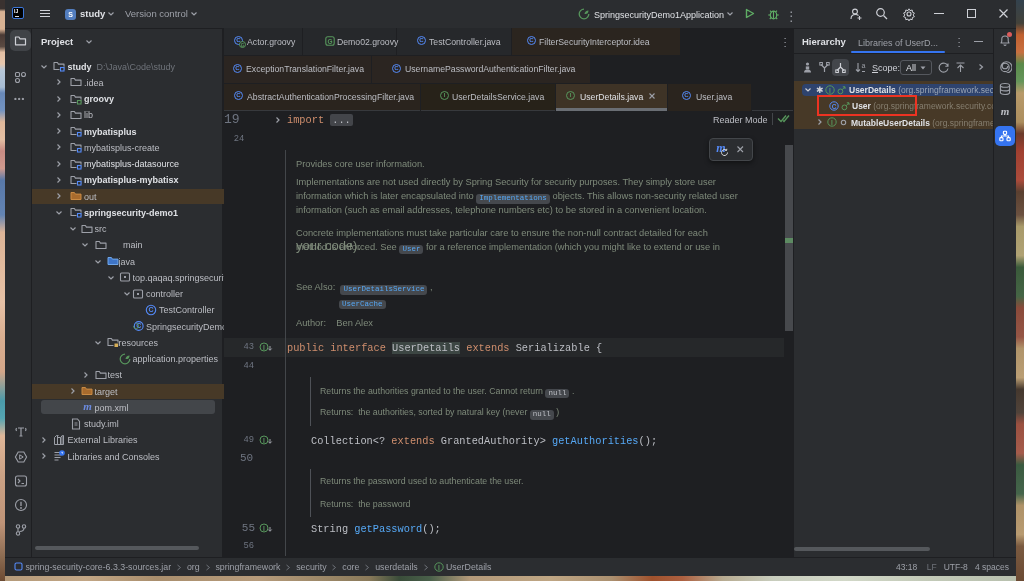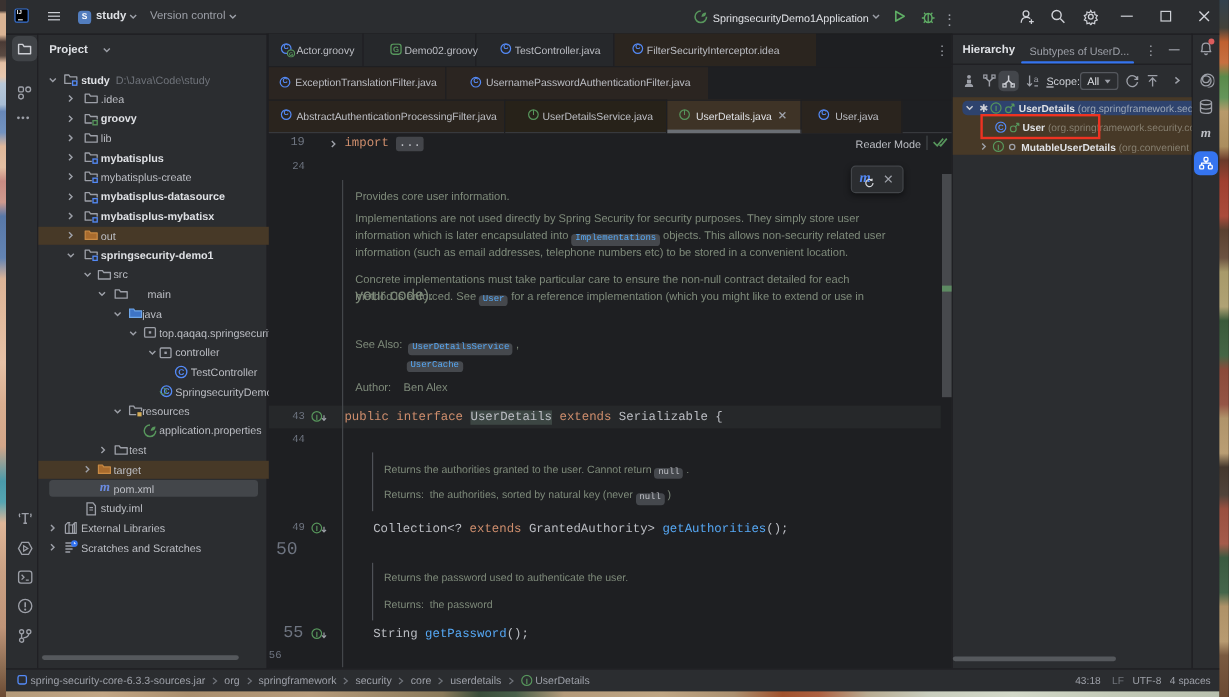--- a/index.html
+++ b/index.html
@@ -169,21 +169,21 @@
   </svg>
 <div class="a t" style="left:84px;top:142.75px;font:9px/10px 'Liberation Sans';color:#BCBEC4;max-width:140px;overflow:hidden"><span>mybatisplus-create</span></div>
 <svg class="a" style="left:56px;top:159.5px" width="6" height="8">
     <polyline points="1.5,1.5 4,4 1.5,6.5" fill="none" stroke="#9DA0A8" stroke-width="1.2"></polyline>
   </svg>
 <svg class="a" style="left:70px;top:157.5px" width="12" height="12" viewBox="0 0 12 12">
     <path d="M1 2.5 h3.4 l1 1.6 h5.6 v5.4 h-10 z" fill="none" stroke="#9DA0A8" stroke-width="1.1" stroke-linejoin="round"></path>
     <rect x="6.5" y="6.5" width="5" height="5" fill="#2B2D30"></rect>
     <rect x="7.5" y="7.5" width="3.5" height="3.5" fill="none" stroke="#548AF7" stroke-width="1.1"></rect>
   </svg>
-<div class="a t" style="left:84px;top:159px;font:9px/10px 'Liberation Sans';color:#BCBEC4;max-width:140px;overflow:hidden"><span style="font-weight:bold;color:#DFE1E5">mybatisplus-datasource</span></div>
+<div class="a t" style="left:84px;top:159px;font:9px/10px 'Liberation Sans';color:#BCBEC4;max-width:140px;overflow:hidden"><span style="font-weight:normal;color:#DFE1E5">mybatisplus-datasource</span></div>
 <svg class="a" style="left:56px;top:175.75px" width="6" height="8">
     <polyline points="1.5,1.5 4,4 1.5,6.5" fill="none" stroke="#9DA0A8" stroke-width="1.2"></polyline>
   </svg>
 <svg class="a" style="left:70px;top:173.75px" width="12" height="12" viewBox="0 0 12 12">
     <path d="M1 2.5 h3.4 l1 1.6 h5.6 v5.4 h-10 z" fill="none" stroke="#9DA0A8" stroke-width="1.1" stroke-linejoin="round"></path>
     <rect x="6.5" y="6.5" width="5" height="5" fill="#2B2D30"></rect>
     <rect x="7.5" y="7.5" width="3.5" height="3.5" fill="none" stroke="#548AF7" stroke-width="1.1"></rect>
   </svg>
 <div class="a t" style="left:84px;top:175.25px;font:9px/10px 'Liberation Sans';color:#BCBEC4;max-width:140px;overflow:hidden"><span style="font-weight:bold;color:#DFE1E5">mybatisplus-mybatisx</span></div>
 <div class="a" style="left:32px;top:188.5px;width:192px;height:15px;background:#473927"></div>
@@ -296,21 +296,21 @@
   </svg>
 <div class="a t" style="left:67.5px;top:435.25px;font:9px/10px 'Liberation Sans';color:#BCBEC4;max-width:156.5px;overflow:hidden"><span>External Libraries</span></div>
 <svg class="a" style="left:41px;top:452px" width="6" height="8">
     <polyline points="1.5,1.5 4,4 1.5,6.5" fill="none" stroke="#9DA0A8" stroke-width="1.2"></polyline>
   </svg>
 <svg class="a" style="left:53px;top:450px" width="12" height="12" viewBox="0 0 12 12">
     <path d="M1.5 2.5 h6 M1.5 5 h7 M1.5 7.5 h6 M1.5 10 h4" stroke="#9DA0A8" stroke-width="1.2"></path>
     <circle cx="9" cy="3" r="2.8" fill="#3574F0"></circle>
     <path d="M9 1.8 V3 h1" fill="none" stroke="#fff" stroke-width="0.8"></path>
   </svg>
-<div class="a t" style="left:67.5px;top:451.5px;font:9px/10px 'Liberation Sans';color:#BCBEC4;max-width:156.5px;overflow:hidden"><span>Scratches and Scratches</span></div>
+<div class="a t" style="left:67.5px;top:451.5px;font:9px/10px 'Liberation Sans';color:#BCBEC4;max-width:156.5px;overflow:hidden"><span>Libraries and Consoles</span></div>
 <div class="a" style="left:35px;top:546px;width:164px;height:4px;background:#55585C;border-radius:2px"></div>
 
 <div class="a" style="left:224px;top:28px;width:456px;height:27px;background:#26282B"></div>
 <div class="a" style="left:512px;top:28px;width:168px;height:27px;background:#2B251F"></div>
 <div class="a" style="left:224px;top:55px;width:366px;height:28px;background:#2B2521"></div>
 <div class="a" style="left:224px;top:83px;width:197px;height:28px;background:#2A241E"></div>
 <div class="a" style="left:421px;top:83px;width:135px;height:28px;background:#272219"></div>
 <div class="a" style="left:556px;top:83px;width:112px;height:28px;background:#3E3326"></div>
 <div class="a" style="left:224px;top:110px;width:569px;height:1px;background:#37393D"></div>
 <div class="a" style="left:556px;top:108px;width:112px;height:3px;background:#6A6E74"></div>
@@ -351,28 +351,28 @@
 <div class="a t" style="left:452px;top:91.5px;font:8.7px/10px 'Liberation Sans';color:#BCBEC4">UserDetailsService.java</div>
 <span class="a ci ii" style="left:566px;top:91px">I</span>
 <div class="a t" style="left:580px;top:91.5px;font:8.7px/10px 'Liberation Sans';color:#DFE1E5">UserDetails.java</div>
 <svg class="a" style="left:648px;top:92px" width="8" height="8">
     <path d="M1.5 1.5 L6.5 6.5 M6.5 1.5 L1.5 6.5" stroke="#9DA0A8" stroke-width="1.1"></path>
   </svg>
 <span class="a ci" style="left:682px;top:91px">C</span>
 <div class="a t" style="left:696px;top:91.5px;font:8.7px/10px 'Liberation Sans';color:#BCBEC4">User.java</div>
 
 <div class="a" style="left:224px;top:338px;width:560px;height:18.5px;background:#26282A"></div>
-<div class="a mono" style="left:224px;top:115px;width:30px;text-align:right;font-size:10px;line-height:9px;color:#6e7480">19</div>
-<div class="a mono" style="left:224px;top:134.5px;width:30px;text-align:right;font-size:8.8px;line-height:9px;color:#6e7480">24</div>
+<div class="a mono" style="left:224px;top:115px;width:30px;font-size:13px;line-height:9px;color:#6e7480">19</div>
+<div class="a mono" style="left:224px;top:134.5px;width:30px;text-align:center;font-size:8.8px;line-height:9px;color:#6e7480">24</div>
 <div class="a mono" style="left:224px;top:343px;width:30px;text-align:right;font-size:8.8px;line-height:9px;color:#6e7480">43</div>
 <div class="a mono" style="left:224px;top:361.5px;width:30px;text-align:right;font-size:8.8px;line-height:9px;color:#6e7480">44</div>
 <div class="a mono" style="left:224px;top:435.5px;width:30px;text-align:right;font-size:8.8px;line-height:9px;color:#6e7480">49</div>
-<div class="a mono" style="left:224px;top:453.5px;width:30px;text-align:center;font-size:15px;line-height:9px;color:#6e7480">50</div>
-<div class="a mono" style="left:236px;top:523.5px;width:30px;text-align:left;font-size:14px;line-height:9px;color:#6e7480">55</div>
-<div class="a mono" style="left:224px;top:542px;width:30px;text-align:left;font-size:8.8px;line-height:9px;color:#6e7480">56</div>
+<div class="a mono" style="left:240px;top:453.5px;width:30px;text-align:left;font-size:11px;line-height:9px;color:#6e7480">50</div>
+<div class="a mono" style="left:225px;top:523.5px;width:30px;text-align:right;font-size:11px;line-height:9px;color:#6e7480">55</div>
+<div class="a mono" style="left:224px;top:542px;width:30px;text-align:right;font-size:8.8px;line-height:9px;color:#6e7480">56</div>
 <svg class="a" style="left:259px;top:342px" width="14" height="11" viewBox="0 0 14 11">
     <circle cx="5" cy="5" r="4" fill="none" stroke="#57965C" stroke-width="1"></circle>
     <text x="5" y="7.6" font-size="6.5" font-weight="bold" fill="#57965C" text-anchor="middle" font-family="Liberation Sans">I</text>
     <path d="M11 4 v4 M9.3 6.5 L11 8.3 L12.7 6.5" fill="none" stroke="#9DA0A8" stroke-width="1"></path>
   </svg>
 <svg class="a" style="left:259px;top:434.5px" width="14" height="11" viewBox="0 0 14 11">
     <circle cx="5" cy="5" r="4" fill="none" stroke="#57965C" stroke-width="1"></circle>
     <text x="5" y="7.6" font-size="6.5" font-weight="bold" fill="#57965C" text-anchor="middle" font-family="Liberation Sans">I</text>
     <path d="M11 4 v4 M9.3 6.5 L11 8.3 L12.7 6.5" fill="none" stroke="#9DA0A8" stroke-width="1"></path>
   </svg>
@@ -417,21 +417,21 @@
     <path d="M7.5 4.5 a3 3 0 1 1 -1 -2.2 M6.8 0.8 L6.6 2.4 L5 2.2" fill="none" stroke="#D5D7DB" stroke-width="1"></path>
   </svg>
 <svg class="a" style="left:736px;top:145px" width="9" height="9">
     <path d="M1.5 1.5 L7 7 M7 1.5 L1.5 7" stroke="#9DA0A8" stroke-width="1.1"></path>
   </svg>
 <div class="a" style="left:784.5px;top:145px;width:8px;height:186px;background:#47494D"></div>
 <div class="a" style="left:784.5px;top:238px;width:8px;height:4.5px;background:#5d8a62"></div>
 
 <div class="a" style="left:793px;top:53px;width:200px;height:1px;background:#1E1F22"></div>
 <div class="a t" style="left:802px;top:37px;font:bold 9.5px/10px 'Liberation Sans';color:#DFE1E5">Hierarchy</div>
-<div class="a t" style="left:858px;top:37.5px;font:9px/10px 'Liberation Sans';color:#9DA0A8">Subtypes of UserD...</div>
+<div class="a t" style="left:858px;top:37.5px;font:9px/10px 'Liberation Sans';color:#9DA0A8">Libraries of UserD...</div>
 <div class="a" style="left:851px;top:50.5px;width:94px;height:2.5px;background:#3574F0;border-radius:1px"></div>
 <div class="a" style="left:958px;top:35px;width:3px;height:13px;color:#9DA0A8;font:bold 8px/4px 'Liberation Sans'">.<br>.<br>.</div>
 <div class="a" style="left:974px;top:41px;width:9px;height:1.4px;background:#9DA0A8"></div>
 <svg class="a" style="left:801px;top:61px" width="13" height="13" viewBox="0 0 13 13">
     <circle cx="6.5" cy="3" r="1.6" fill="#9DA0A8"></circle>
     <rect x="4.8" y="5.4" width="3.4" height="3" fill="#9DA0A8"></rect>
     <path d="M3 11.5 q0-3 3.5-3 q3.5 0 3.5 3z" fill="#9DA0A8"></path>
   </svg>
 <svg class="a" style="left:818px;top:61px" width="13" height="13" viewBox="0 0 13 13">
     <path d="M6.5 11 V7 M6.5 7 L3 3.5 M6.5 7 L10 3.5" fill="none" stroke="#9DA0A8" stroke-width="1.2"></path>
@@ -491,21 +491,21 @@
 <svg class="a" style="left:817px;top:117.5px" width="6" height="8">
     <polyline points="1.5,1.5 4,4 1.5,6.5" fill="none" stroke="#9DA0A8" stroke-width="1.2"></polyline>
   </svg>
 <svg class="a" style="left:827px;top:117px" width="10" height="10">
     <circle cx="5" cy="5" r="4.2" fill="none" stroke="#57965C" stroke-width="1"></circle>
     <text x="5" y="7.7" font-size="6.5" font-weight="bold" fill="#57965C" text-anchor="middle" font-family="Liberation Sans">I</text>
   </svg>
 <svg class="a" style="left:840px;top:119px" width="7" height="7">
     <circle cx="3.5" cy="3.5" r="2.2" fill="none" stroke="#9DA0A8" stroke-width="1.1"></circle>
   </svg>
-<div class="a t" style="left:851px;top:117.5px;max-width:142px;overflow:hidden;font:bold 8.5px/10px 'Liberation Sans';color:#DFE1E5">MutableUserDetails <span style="color:#867F70;font-weight:normal">(org.convenient</span></div>
+<div class="a t" style="left:851px;top:117.5px;max-width:142px;overflow:hidden;font:bold 8.5px/10px 'Liberation Sans';color:#DFE1E5">MutableUserDetails <span style="color:#867F70;font-weight:normal">(org.springframe</span></div>
 <div class="a" style="left:817px;top:95px;width:100px;height:21px;border:2.5px solid #EE3322"></div>
 <div class="a" style="left:794px;top:546.5px;width:136px;height:4.5px;background:#55585C;border-radius:2px"></div>
 
 <svg class="a" style="left:998px;top:33px" width="14" height="14" viewBox="0 0 14 14">
     <path d="M3 10 q0.8-0.8 0.8-2.5 V6 q0-3 3.2-3 q3.2 0 3.2 3 v1.5 q0 1.7 0.8 2.5 z" fill="none" stroke="#9DA0A8" stroke-width="1.1" stroke-linejoin="round"></path>
     <path d="M5.8 11.5 q0.5 1 1.2 1 q0.7 0 1.2 -1" fill="none" stroke="#9DA0A8" stroke-width="1.1"></path>
   </svg>
 <div class="a" style="left:1006.5px;top:32px;width:5px;height:5px;border-radius:50%;background:#DB5C5C"></div>
 <svg class="a" style="left:998px;top:59px" width="14" height="14" viewBox="0 0 14 14">
     <path d="M7 4.2 a2.8 2.8 0 1 1 -2.8 2.8 a4.2 4.2 0 1 1 4.2 4.2 a5.6 5.6 0 1 1 5.6 -5.6" fill="none" stroke="#9DA0A8" stroke-width="1.1" transform="rotate(90 7 7)"></path>

